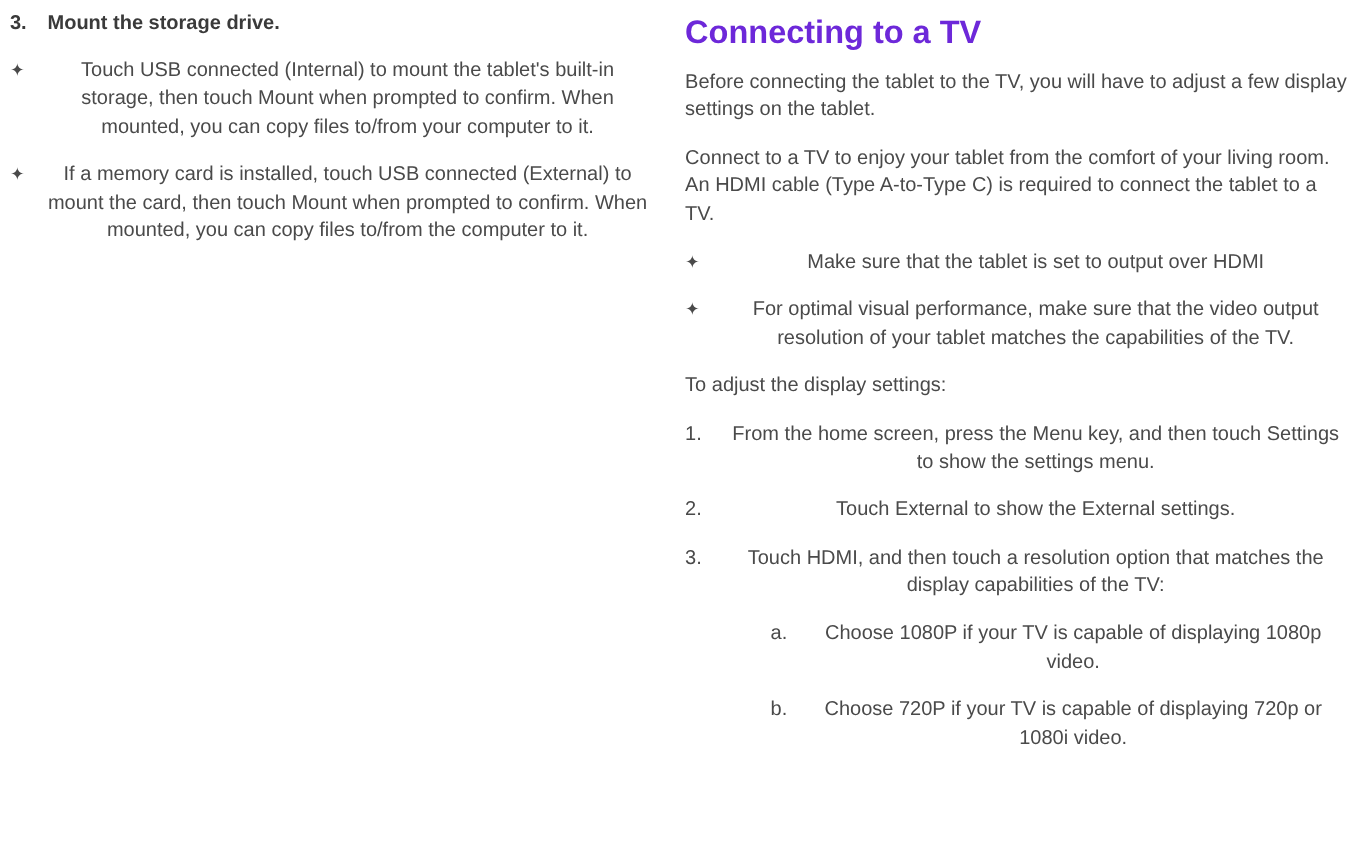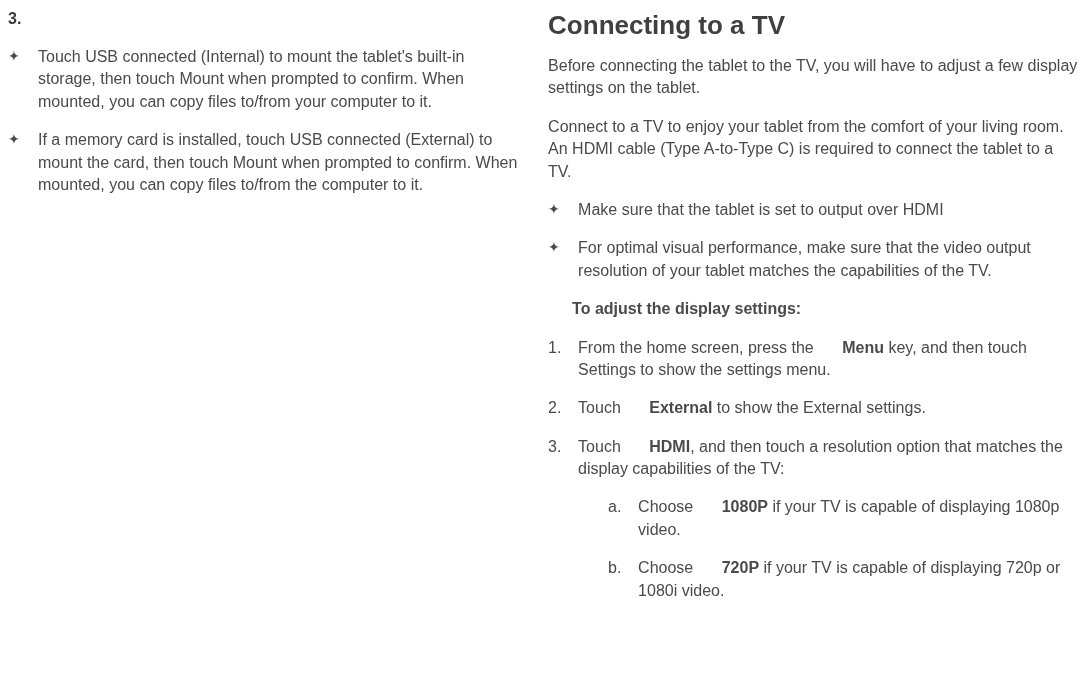--- a/index.html
+++ b/index.html
@@ -23,21 +23,21 @@
     }
     .col-left {
       flex-basis: 49%;
     }
     .col-right {
       flex-basis: 51%;
     }
     h1 {
       font-size: 26px;
       font-weight: bold;
-      color: #404040;
+      color: #6d28d9;
       margin-bottom: 14px;
       font-family: Arial, Helvetica, sans-serif;
     }
     .step-heading {
       font-weight: bold;
       color: #3a3a3a;
       margin-bottom: 18px;
       display: flex;
     }
     .step-num {
@@ -84,33 +84,34 @@
     ol.alpha-list li {
       display: flex;
       margin-bottom: 16px;
       line-height: 1.4;
     }
     .alpha-num {
       width: 30px;
       flex-shrink: 0;
     }
     .bold {
-      font-weight: bold;
-      margin-left: 24px;
+      font-weight: normal;
     }
     .li-content {
       flex: 1;
+      text-align: center;
     }
   </style>
 </head>
 <body>
 
 <div class="column col-left">
   <div class="step-heading">
     <span class="step-num">3.</span>
+    <span>Mount the storage drive.</span>
   </div>
 
   <ul class="star-list">
     <li>
       <span class="star">✦</span>
       <span class="li-content">Touch USB connected (Internal) to mount the tablet's built-in storage, then touch Mount when prompted to confirm. When mounted, you can copy files to/from your computer to it.</span>
     </li>
     <li>
       <span class="star">✦</span>
       <span class="li-content">If a memory card is installed, touch USB connected (External) to mount the card, then touch Mount when prompted to confirm. When mounted, you can copy files to/from the computer to it.</span>

